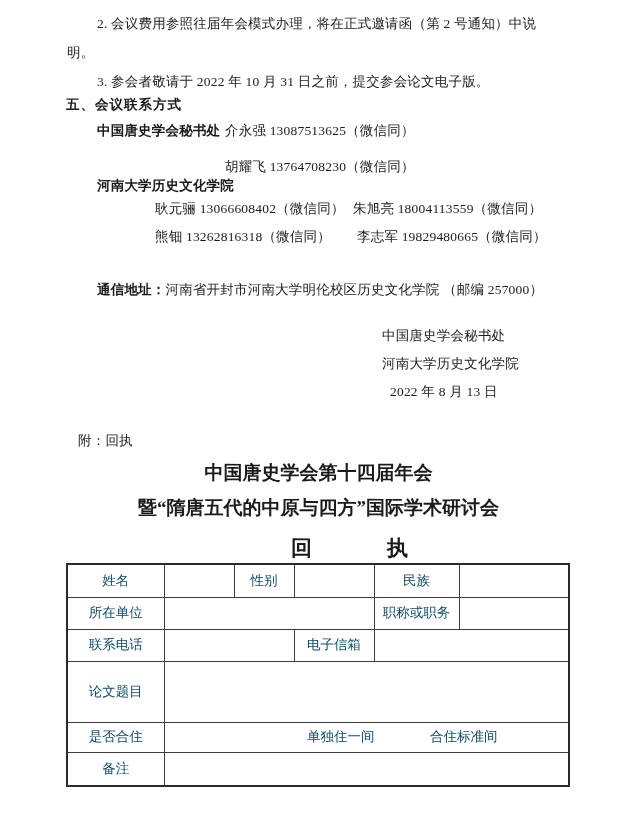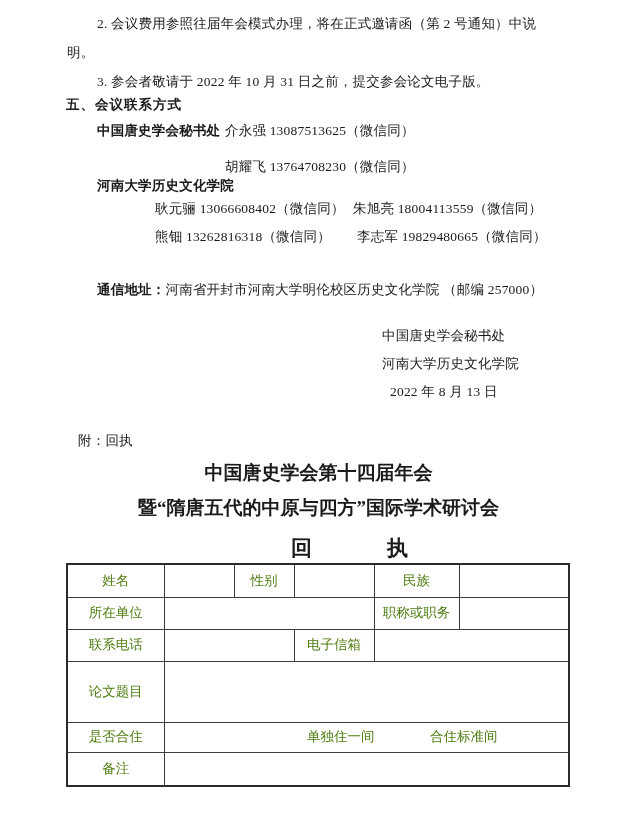--- a/index.html
+++ b/index.html
@@ -10,21 +10,21 @@
   }
   .page { position:relative; width:637px; height:817px; }
   .line { position:absolute; font-size:13.5px; letter-spacing:0.2px; white-space:nowrap; }
   .b { font-weight:bold; }
   .mono { font-family:"DejaVu Sans Mono","Liberation Mono",monospace; font-size:12px; letter-spacing:0; }
   .title { position:absolute; left:0; width:637px; text-align:center; font-size:19px; font-weight:bold; white-space:nowrap; }
   .huizhi { position:absolute; left:263px; top:534px; font-size:21px; font-weight:bold; letter-spacing:75px; white-space:nowrap;margin-left:28px; }
   table.reply {
     position:absolute; left:66px; top:563px; width:502px;
     border-collapse:collapse; table-layout:fixed;
-    font-size:13.5px; color:#4d7c0f;
+    font-size:13.5px; color:#0c4a6e;
     border:2px solid #2b2b2b;
   }
   table.reply td {
     border:1px solid #3c3c3c; padding:0; text-align:center; vertical-align:middle;
     overflow:hidden;
   }
   td.lodging-cell { text-align:left; }
   .opt1 { margin-left:72px; }
   .opt2 { margin-left:52px; }
 </style>

